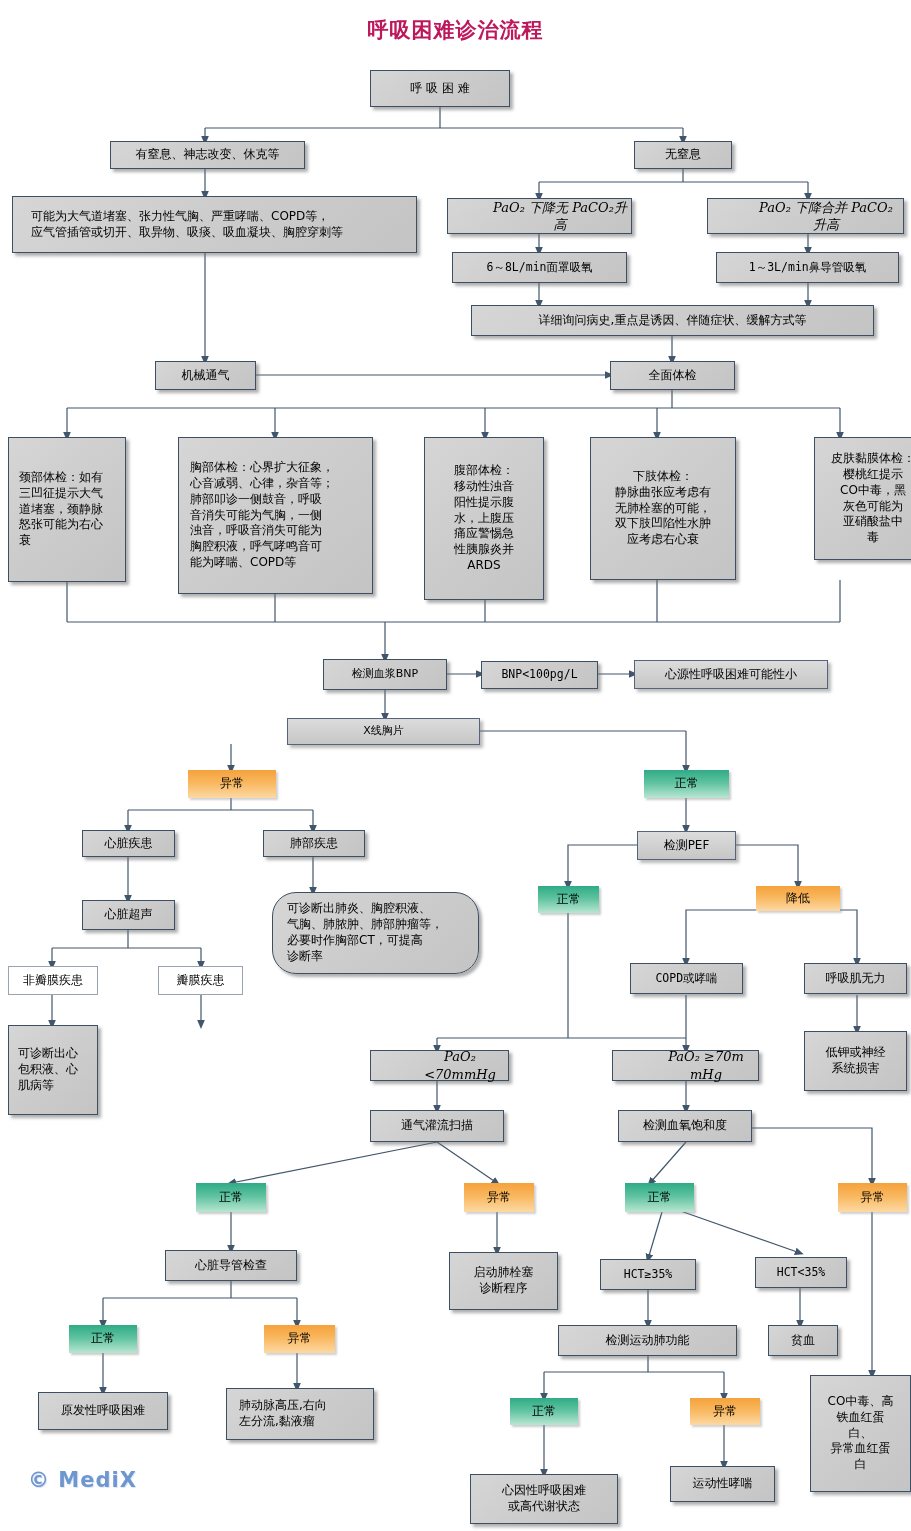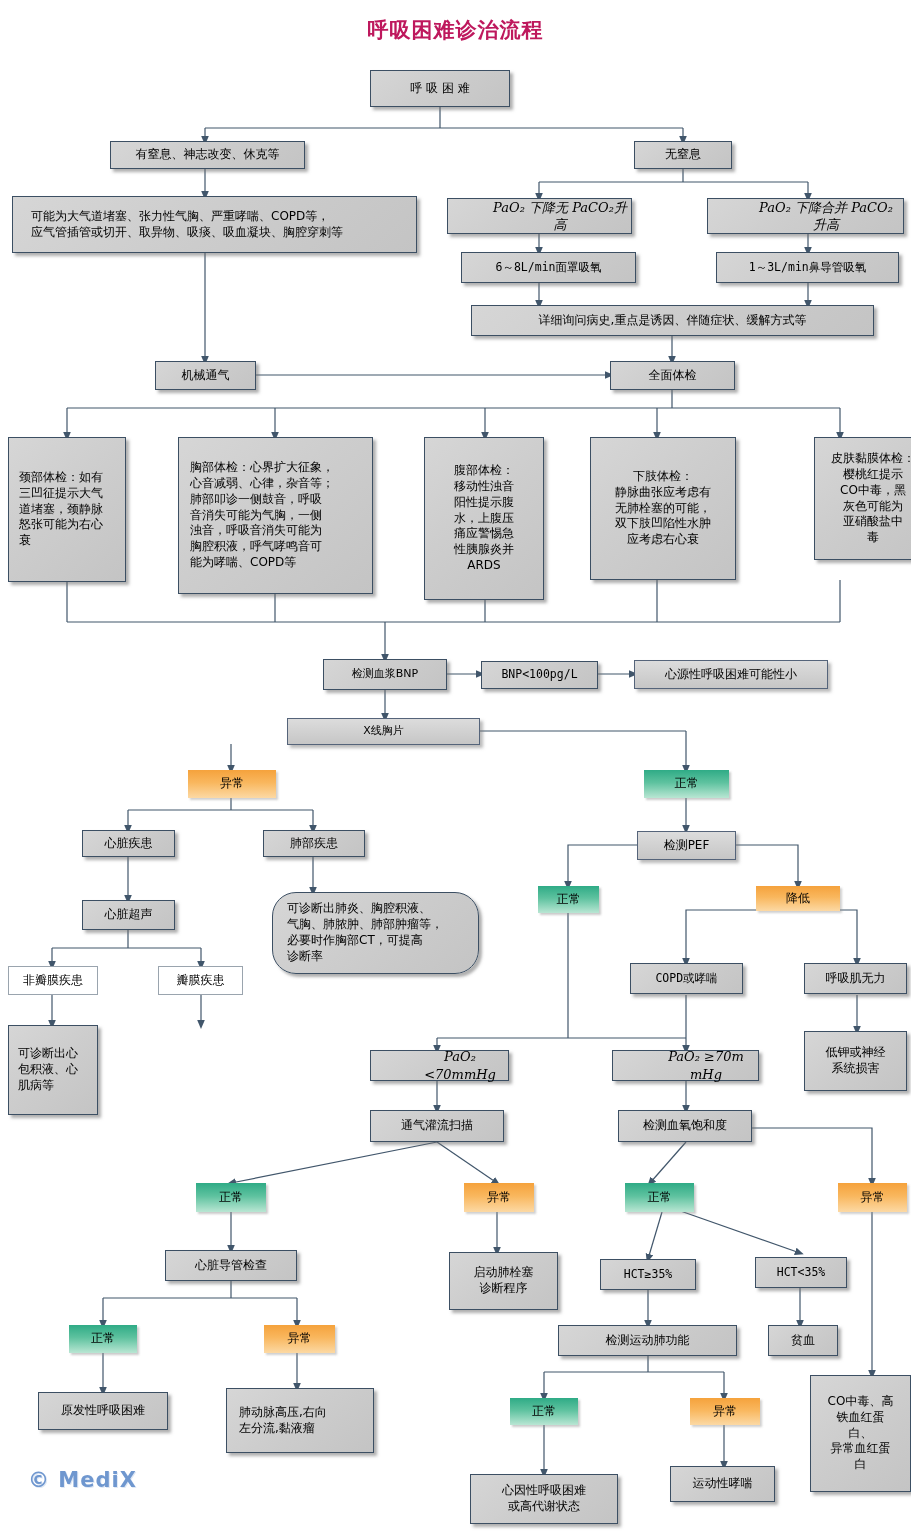--- a/index.html
+++ b/index.html
@@ -196,21 +196,21 @@
   </div>
 
   <div class="node grey formula" style="left:447px;top:198px;width:185px;height:36px;">
     <span>PaO₂ 下降无 PaCO₂升高</span>
   </div>
 
   <div class="node grey formula" style="left:707px;top:198px;width:197px;height:36px;">
     <span>PaO₂ 下降合并 PaCO₂升高</span>
   </div>
 
-  <div class="node grey mono" style="left:452px;top:252px;width:175px;height:31px;margin-left:9px;">
+  <div class="node grey mono" style="left:452px;top:252px;width:175px;height:31px;">
     <span>6～8L/min面罩吸氧</span>
   </div>
 
   <div class="node grey mono" style="left:716px;top:252px;width:183px;height:31px;">
     <span>1～3L/min鼻导管吸氧</span>
   </div>
 
   <div class="node grey" style="left:471px;top:305px;width:403px;height:31px;">
     <span>详细询问病史,重点是诱因、伴随症状、缓解方式等</span>
   </div>
@@ -413,21 +413,21 @@
   </div>
 
   <div class="node orange" style="left:264px;top:1325px;width:71px;height:28px;">
     <span>异常</span>
   </div>
 
   <div class="node grey" style="left:38px;top:1392px;width:130px;height:38px;">
     <span>原发性呼吸困难</span>
   </div>
 
-  <div class="node grey" style="left:226px;top:1388px;width:148px;height:65px;white-space:pre-line;
+  <div class="node grey" style="left:226px;top:1388px;width:148px;height:52px;white-space:pre-line;
               justify-content:flex-start;text-align:left;padding-left:12px;">
     <span>肺动脉高压,右向
 左分流,黏液瘤</span>
   </div>
 
   <div class="node grey" style="left:558px;top:1325px;width:179px;height:31px;">
     <span>检测运动肺功能</span>
   </div>
 
   <div class="node green" style="left:510px;top:1398px;width:68px;height:27px;">

